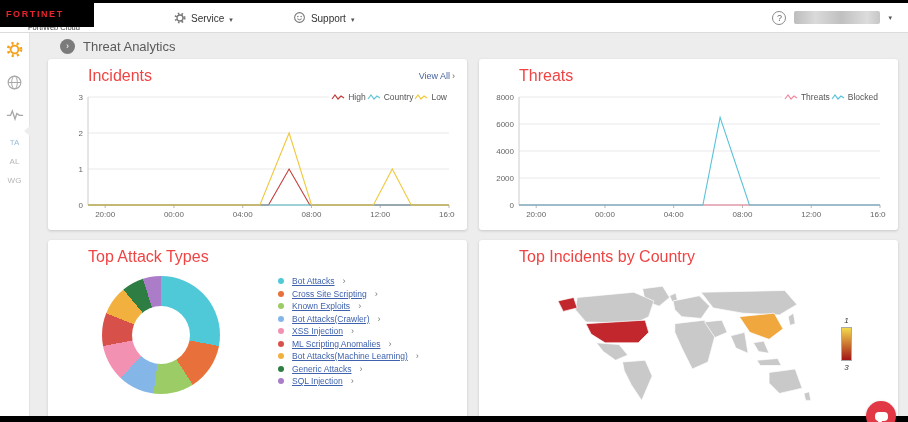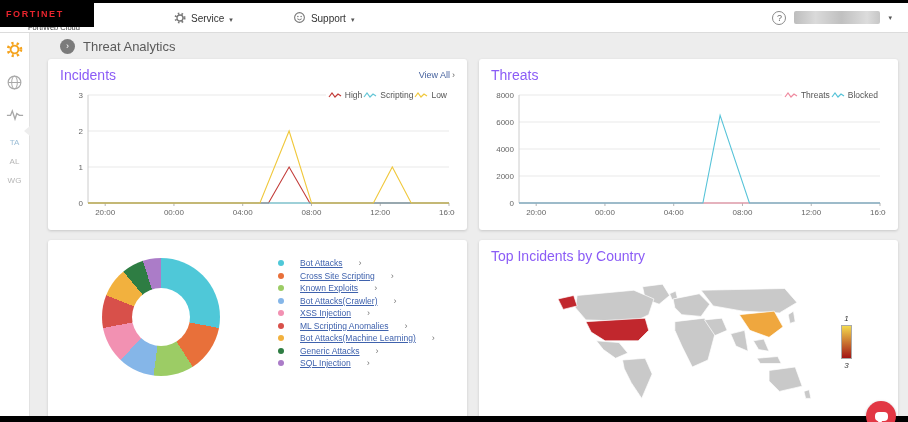--- a/index.html
+++ b/index.html
@@ -35,35 +35,35 @@
   .main{flex:1;position:relative;padding:0 10px 0 18px;overflow:hidden;}
   .page-head{height:26px;display:flex;align-items:center;gap:8px;padding-left:12px;}
   .collapse-btn{width:15px;height:15px;border-radius:50%;background:#7b7b7b;color:#fff;font-size:9px;display:flex;align-items:center;justify-content:center;cursor:pointer;line-height:1;}
   .page-title{font-size:13px;color:#5a5a5a;}
 
   .grid{display:grid;grid-template-columns:1fr 1fr;gap:10px 12px;}
   .card{background:#fff;border-radius:3px;box-shadow:0 1px 3px rgba(0,0,0,.16);padding:8px 12px;position:relative;}
   .card.top{height:171px;}
   .card.bottom{height:200px;}
   .card-head{display:flex;justify-content:space-between;align-items:center;}
-  .card-title{font-size:14px;color:#8b5cf6;}
+  .card-title{font-size:16px;color:#ef4444;margin-left:28px;}
   .view-all{font-size:9px;display:flex;align-items:center;gap:2px;cursor:pointer;}
   .view-all .lbl{color:#47639e;}
   .view-all .arr{color:#666;}
 
   .linechart{position:relative;height:132px;margin-top:4px;}
   .chart-legend{position:absolute;top:2px;right:6px;display:flex;flex-direction:row;gap:1px;background:rgba(255,255,255,.85);padding:1px 2px;}
   .chart-legend .row{display:flex;align-items:center;gap:3px;font-size:8.5px;color:#555;cursor:pointer;}
 
   .atk-body{display:flex;margin-top:10px;}
   .donut-wrap{margin-left:42px;position:relative;width:118px;height:118px;flex:none;}
   .donut{width:118px;height:118px;border-radius:50%;}
   .donut-hole{position:absolute;left:30px;top:30px;width:58px;height:58px;border-radius:50%;background:#fff;}
   .atk-legend{margin-left:58px;display:flex;flex-direction:column;gap:2.5px;margin-top:0px;}
-  .atk-row{display:flex;align-items:center;gap:16px;font-size:8.5px;}
+  .atk-row{display:flex;align-items:center;gap:8px;font-size:8.5px;}
   .dot{width:6px;height:6px;border-radius:50%;flex:none;}
   .atk-link{color:#3f62ad;text-decoration:underline;cursor:pointer;}
   .atk-arrow{color:#777;font-size:9px;cursor:pointer;}
 
   .map-body{display:flex;align-items:flex-start;margin-top:8px;}
   .world{margin-left:60px;width:266px;height:142px;}
   .map-scale{margin-left:24px;margin-top:42px;display:flex;flex-direction:column;align-items:center;font-size:8px;font-style:italic;color:#333;}
   .scale-bar{width:11px;height:34px;margin:2px 0;border:1px solid #aaa;}
 
   .chat-bubble{position:absolute;right:12px;bottom:-9px;width:30px;height:30px;border-radius:50%;background:#e23744;z-index:25;display:flex;align-items:center;justify-content:center;cursor:pointer;box-shadow:0 1px 3px rgba(0,0,0,.3);}
@@ -165,21 +165,21 @@
                 <div class="row">
                   <svg width="14" height="8">
                     <polyline points="1,6 4,2 7,6 10,3 13,5" fill="none" stroke="#c23b38" stroke-width="1.2"></polyline>
                   </svg>
                   <span>High</span>
                 </div>
                 <div class="row">
                   <svg width="14" height="8">
                     <polyline points="1,6 4,2 7,6 10,3 13,5" fill="none" stroke="#63c6d6" stroke-width="1.2"></polyline>
                   </svg>
-                  <span>Scripting</span>
+                  <span>Country</span>
                 </div>
                 <div class="row">
                   <svg width="14" height="8">
                     <polyline points="1,6 4,2 7,6 10,3 13,5" fill="none" stroke="#f0c83c" stroke-width="1.2"></polyline>
                   </svg>
                   <span>Low</span>
                 </div>
               </div>
           <svg width="395" height="132">
                 <line x1="28" y1="116" x2="389" y2="116" stroke="#b5b5b5" stroke-width="1"></line>
@@ -251,20 +251,23 @@
                 <line x1="320.23809523809524" y1="116" x2="320.23809523809524" y2="119" stroke="#b5b5b5"></line>
                 <text x="320.23809523809524" y="128" text-anchor="middle" font-size="8" fill="#666">12:00</text>
                 <line x1="389" y1="116" x2="389" y2="119" stroke="#b5b5b5"></line>
                 <text x="389" y="128" text-anchor="middle" font-size="8" fill="#666">16:00</text>
                 <polyline points="28.0,116.0 389.0,116.0" fill="none" stroke="#ef8a9f" stroke-width="1.1"></polyline>
                 <polyline points="28.0,116.0 211.9,116.0 229.1,28.3 258.4,116.0 389.0,116.0" fill="none" stroke="#56c3d8" stroke-width="1.1"></polyline>
               </svg></div>
         </section>
 
         <section class="card bottom">
+          <div class="card-head">
+            <div class="card-title">Top Attack Types</div>
+          </div>
           <div class="atk-body">
             <div class="donut-wrap">
               <div class="donut" style="background: conic-gradient(rgb(79, 200, 216) 0deg, rgb(79, 200, 216) 100.8deg, rgb(232, 112, 58) 100.8deg, rgb(232, 112, 58) 147.6deg, rgb(156, 204, 101) 147.6deg, rgb(156, 204, 101) 187.2deg, rgb(133, 182, 232) 187.2deg, rgb(133, 182, 232) 223.2deg, rgb(242, 145, 178) 223.2deg, rgb(242, 145, 178) 259.2deg, rgb(216, 80, 74) 259.2deg, rgb(216, 80, 74) 291.6deg, rgb(242, 177, 62) 291.6deg, rgb(242, 177, 62) 320.4deg, rgb(46, 125, 67) 320.4deg, rgb(46, 125, 67) 342deg, rgb(171, 124, 200) 342deg, rgb(171, 124, 200) 360deg);"></div>
               <div class="donut-hole"></div>
             </div>
             <div class="atk-legend">
                 <div class="atk-row">
                   <span class="dot" style="background: rgb(79, 200, 216);"></span>
                   <a class="atk-link">Bot Attacks</a>
                   <span class="atk-arrow">›</span>

